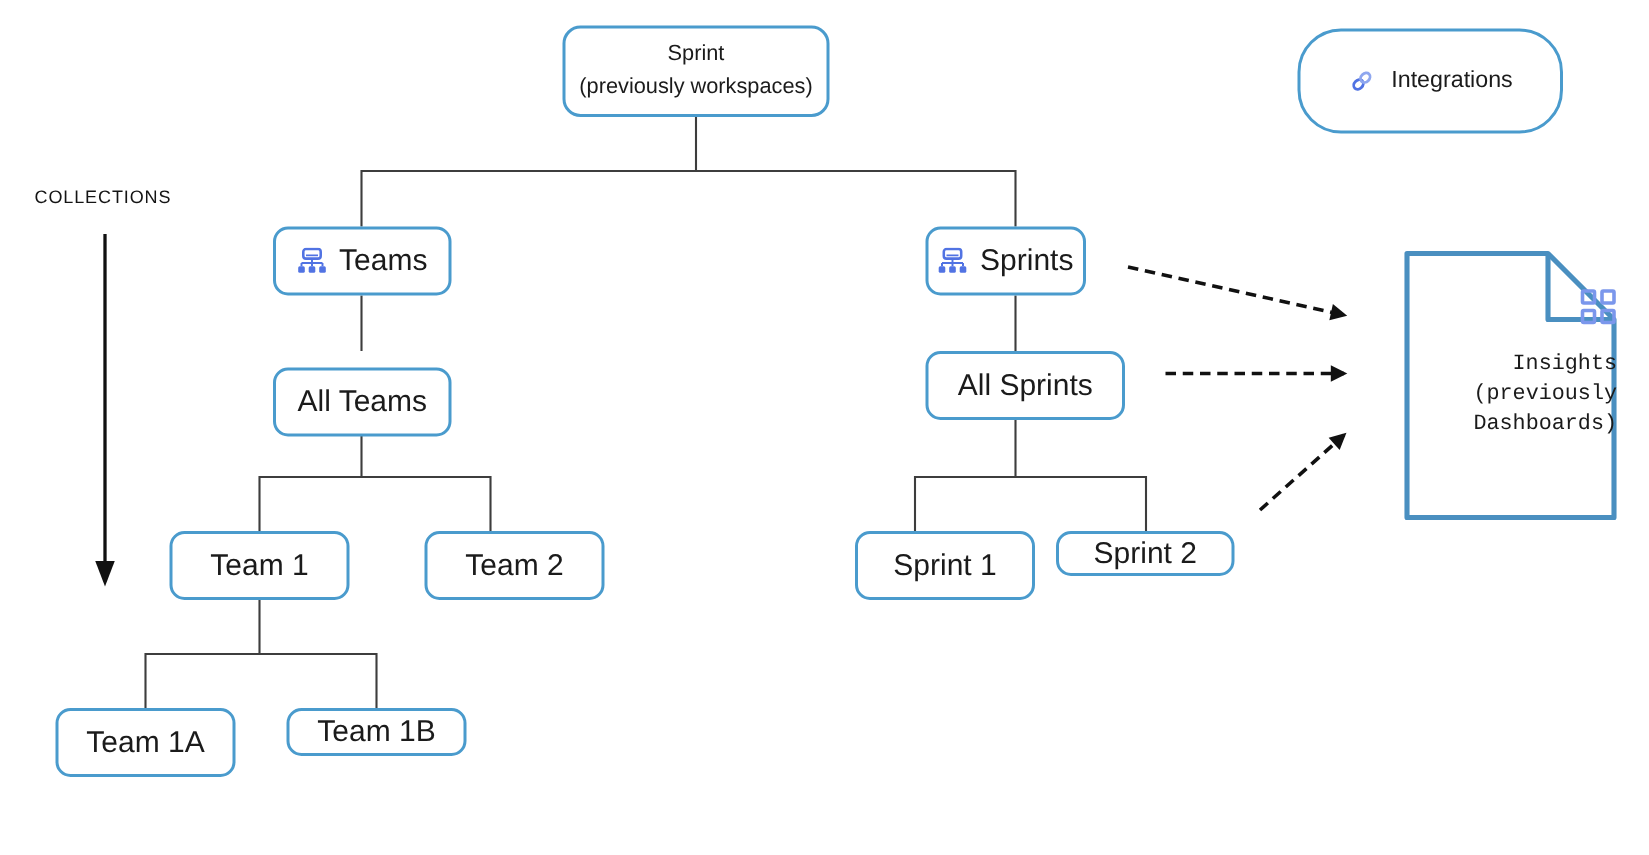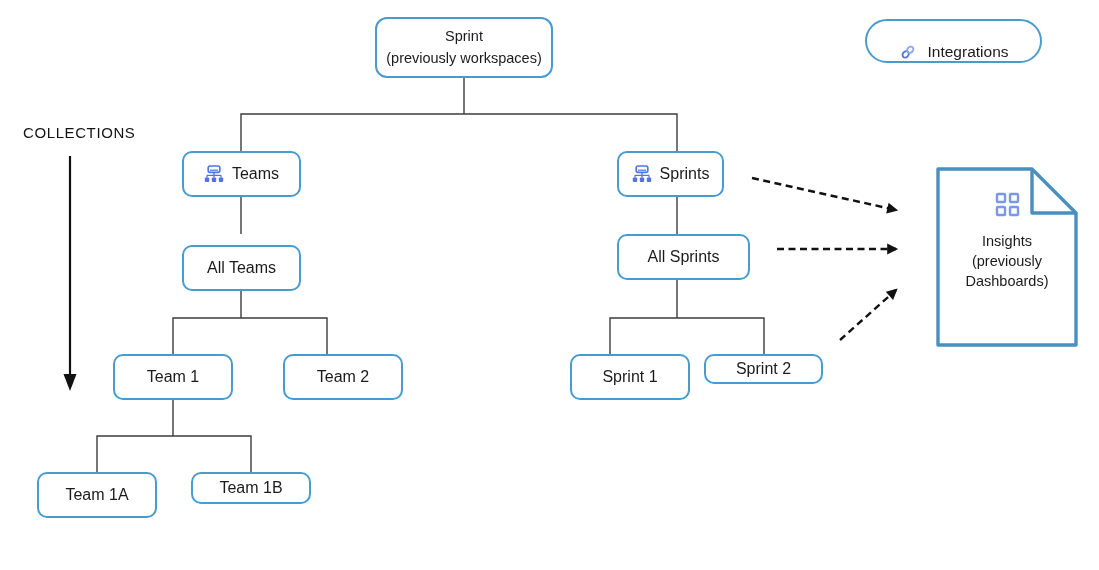--- a/index.html
+++ b/index.html
@@ -21,66 +21,66 @@
   .node {
     position: absolute;
     box-sizing: border-box;
     background: #ffffff;
     border: 2px solid #4A9BCD;
     border-radius: 10px;
     display: flex;
     align-items: center;
     justify-content: center;
     gap: 9px;
-    font-size: 16px;
+    font-size: 20px;
     color: #1b1b1b;
     z-index: 2;
   }
   .node .icon { display: flex; align-items: center; }
   .project {
     left: 375px; top: 17px; width: 178px; height: 61px;
     flex-direction: column; gap: 1px;
     border-radius: 12px; font-size: 14.5px; line-height: 21px;
   }
   .integrations {
-    left: 865px; top: 19px; width: 177px; height: 44px;
-    border-radius: 29px; gap: 11px; font-size: 15.5px; align-items: flex-end;
+    left: 865px; top: 19px; width: 177px; height: 70px;
+    border-radius: 29px; gap: 11px; font-size: 15.5px;
   }
   .teams      { left: 182px; top: 151px; width: 119px; height: 46px; gap: 8px; }
   .sprints    { left: 617px; top: 151px; width: 107px; height: 46px; gap: 8px; }
   .all-teams  { left: 182px; top: 234px; width: 119px; height: 46px; margin-top: 11px; }
   .all-sprints{ left: 617px; top: 234px; width: 133px; height: 46px; align-items: center; }
   .team-1     { left: 113px; top: 354px; width: 120px; height: 46px; }
   .team-2     { left: 267px; top: 354px; width: 120px; height: 46px; margin-left: 16px; }
   .sprint-1   { left: 550px; top: 354px; width: 120px; height: 46px; margin-left: 20px; }
   .sprint-2   { left: 704px; top: 354px; width: 119px; height: 30px; }
   .team-1a    { left: 37px;  top: 472px; width: 120px; height: 46px; }
   .team-1b    { left: 191px; top: 472px; width: 120px; height: 32px; }
 
   .collections-label {
     position: absolute;
     left: 23px; top: 124px;
-    font-size: 15px;
+    font-size: 12px;
     letter-spacing: 0.6px;
     color: #141414;
     z-index: 2;
   }
   .insights-doc {
     position: absolute;
     left: 936px; top: 167px;
     width: 142px; height: 180px;
     z-index: 2;
   }
   .insights-doc > svg.doc-shape { position: absolute; left: 0; top: 0; }
   .insights-content {
     position: absolute; left: 0; top: 0; right: 0; bottom: 0;
-    display: flex; flex-direction: column; align-items: center;
+    display: flex; flex-direction: column; align-items: flex-end;
     padding-top: 25px;
     text-align: center;
-    font-size: 14.5px; line-height: 20px;
+    font-size: 14.5px; line-height: 20px; font-family: Liberation Mono, monospace;
   }
   .insights-content .icon { margin-bottom: 9px; }
 </style>
 </head>
 <body>
 
 <div class="canvas">
 
   <svg class="overlay" viewBox="0 0 1099 570">
     <defs>

